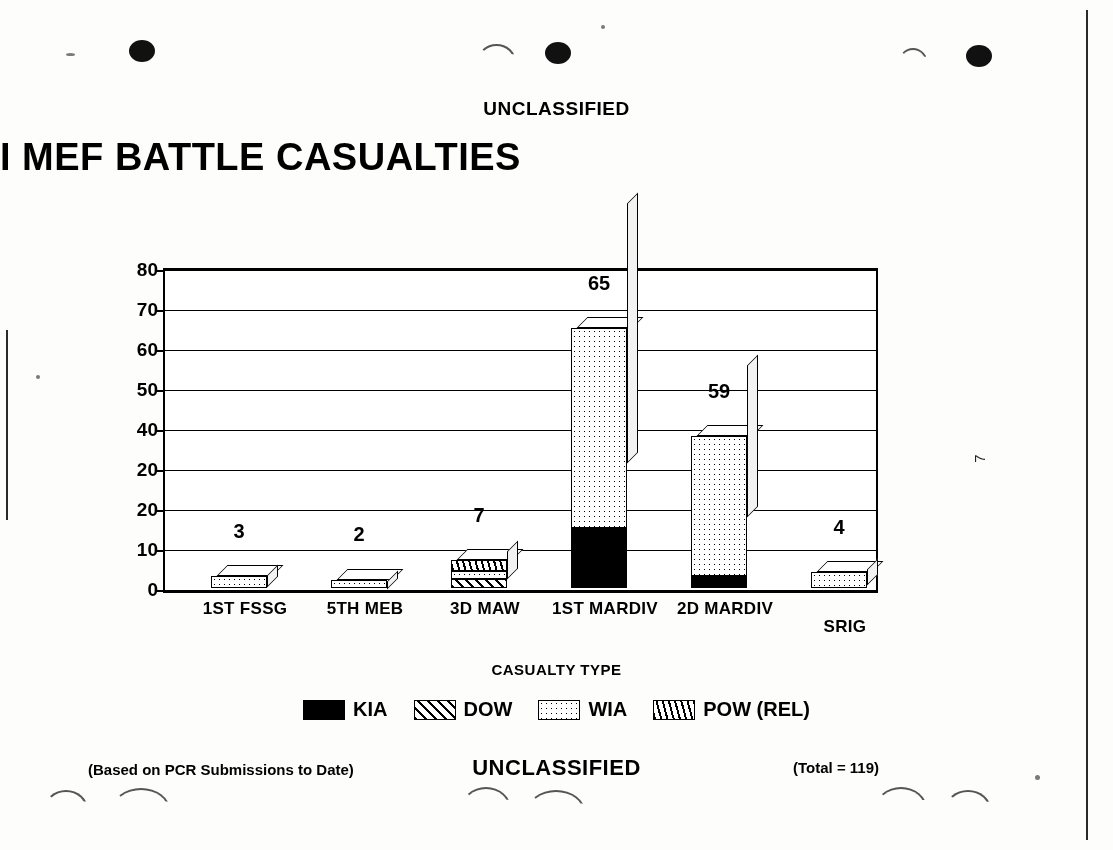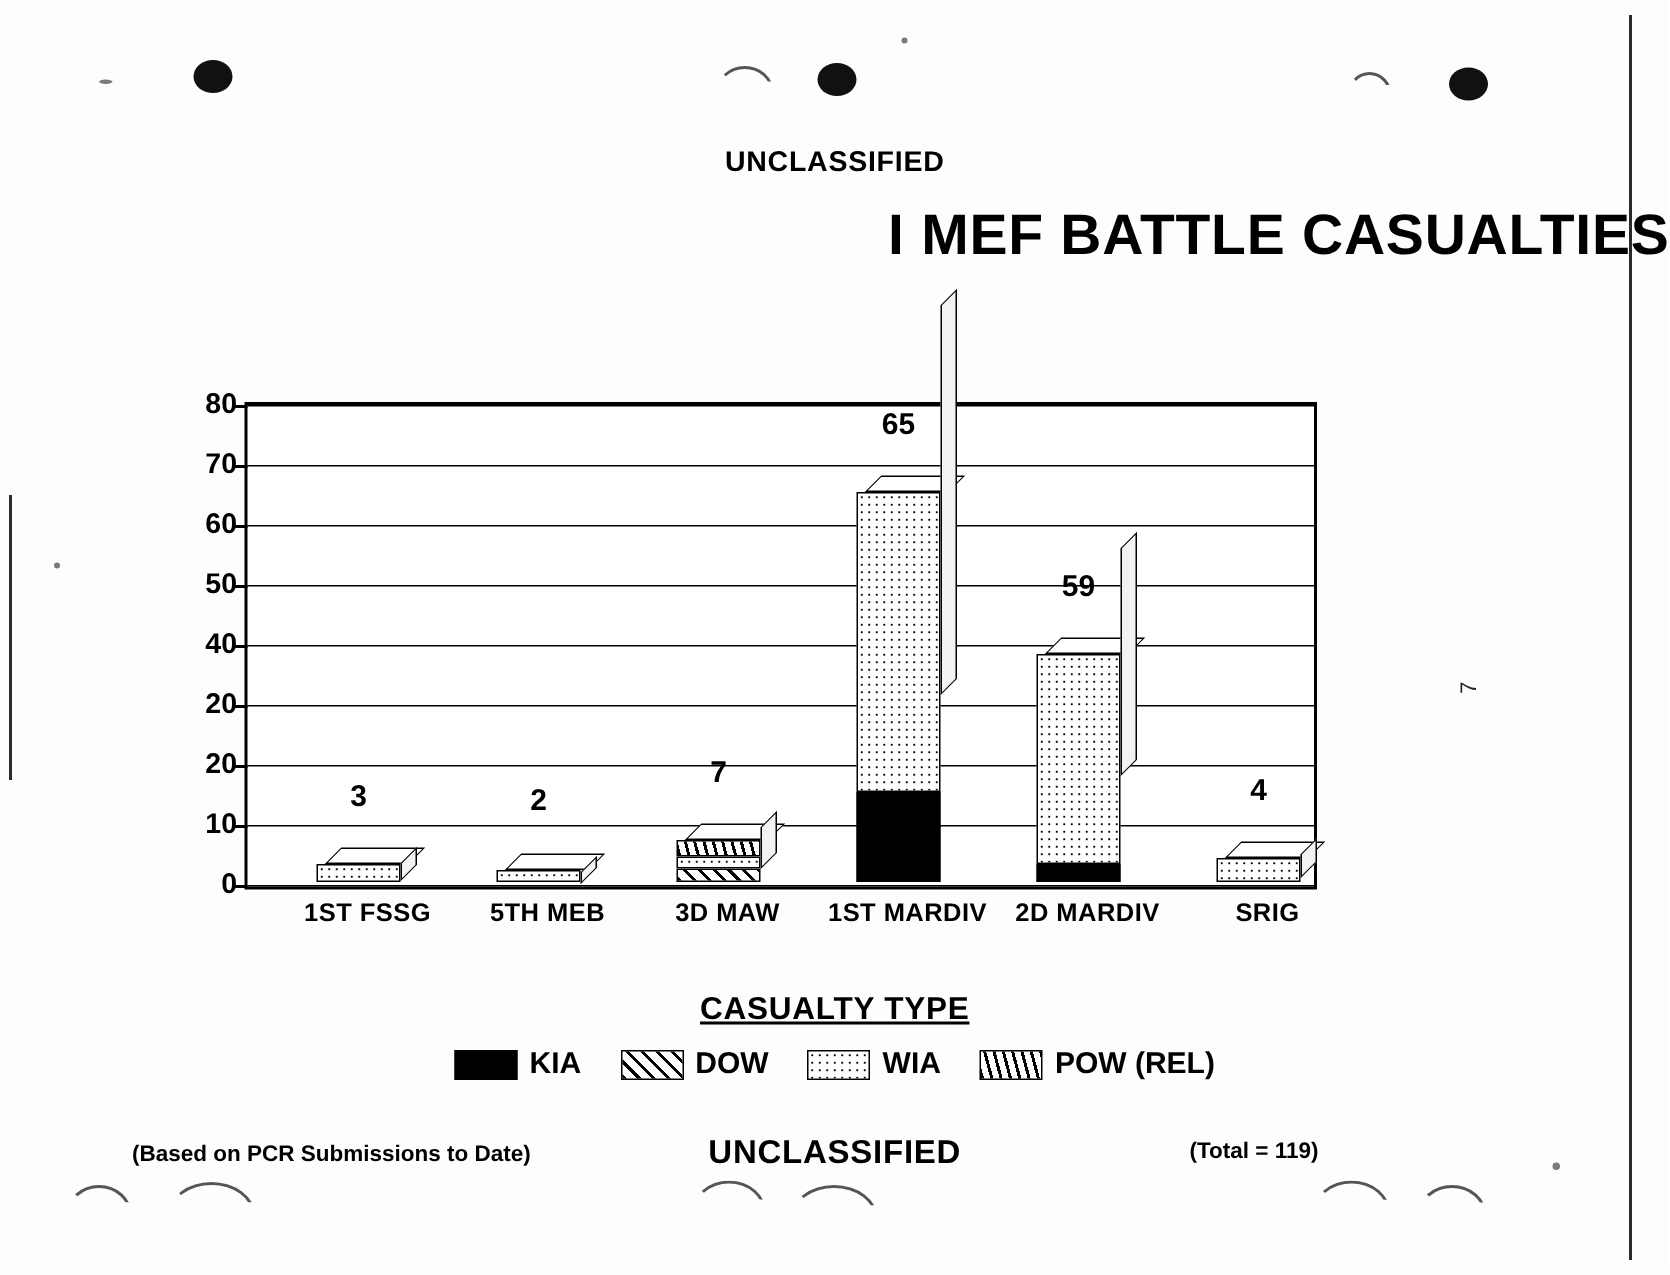--- a/index.html
+++ b/index.html
@@ -58,21 +58,21 @@
     text-align: center;
     font-size: 19px;
     font-weight: bold;
     letter-spacing: 0.5px;
   }
   .main-title {
     position: absolute;
     top: 135px;
     left: 0;
     width: 1113px;
-    text-align: right;
+    text-align: left;
     font-size: 38px;
     font-weight: bold;
     line-height: 44px;
     letter-spacing: 0.5px;
   }
 
   
   #chart-area {
     position: absolute;
     left: 163px;
@@ -179,24 +179,23 @@
     letter-spacing: 0.3px;
   }
 
   
   .axis-title {
     position: absolute;
     top: 661px;
     left: 0;
     width: 1113px;
     text-align: center;
-    font-size: 21px;
+    font-size: 15px;
     font-weight: bold;
     letter-spacing: 0.5px;
-    text-decoration: underline;
   }
   #legend {
     position: absolute;
     top: 698px;
     left: 0;
     width: 1113px;
     display: flex;
     justify-content: center;
     align-items: center;
     gap: 26px;
@@ -359,21 +358,21 @@
     </div>
     <div class="bar-value" style="left:634px; bottom:52px;">4</div>
   </div>
 
   <div id="xaxis-labels">
     <div class="xtick-label" style="left:22px; width:120px;">1ST FSSG</div>
     <div class="xtick-label" style="left:142px; width:120px;text-align:center;">5TH MEB</div>
     <div class="xtick-label" style="left:262px; width:120px;">3D MAW</div>
     <div class="xtick-label" style="left:382px; width:120px;">1ST MARDIV</div>
     <div class="xtick-label" style="left:502px; width:120px;">2D MARDIV</div>
-    <div class="xtick-label" style="left:622px; width:120px;">SRIG</div>
+    <div class="xtick-label" style="left:622px; width:120px;margin-top:18px;">SRIG</div>
   </div>
 
   <div class="axis-title">CASUALTY TYPE</div>
 
   <div id="legend">
     <div class="legend-item">
       <span class="legend-swatch fill-kia"></span>
       <span class="legend-label">KIA</span>
     </div>
     <div class="legend-item">

